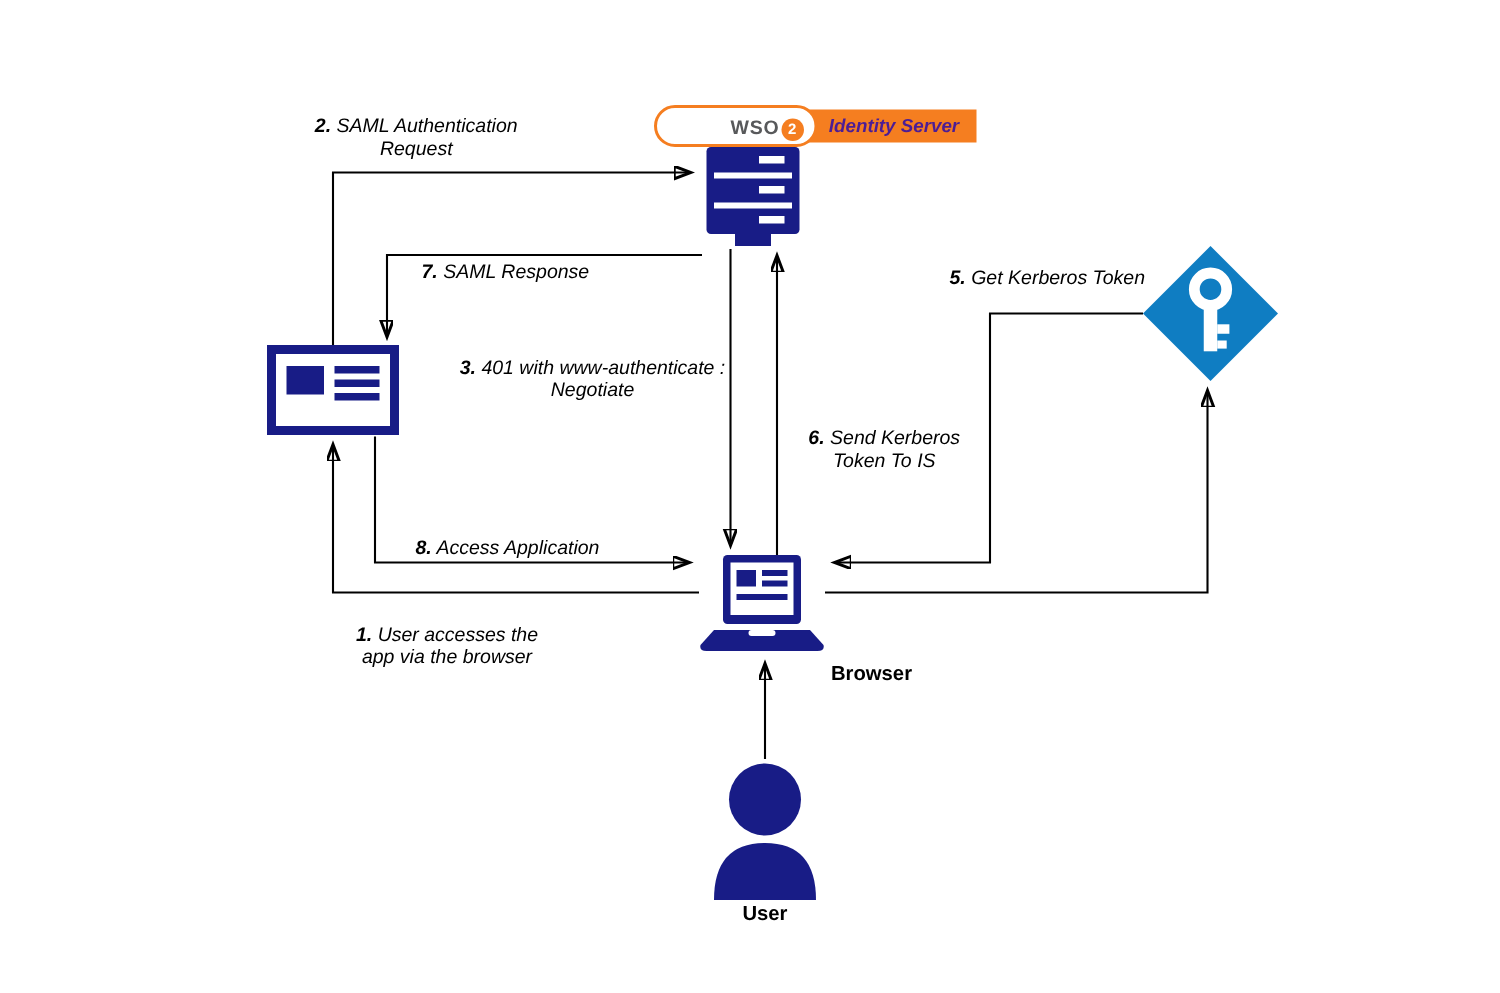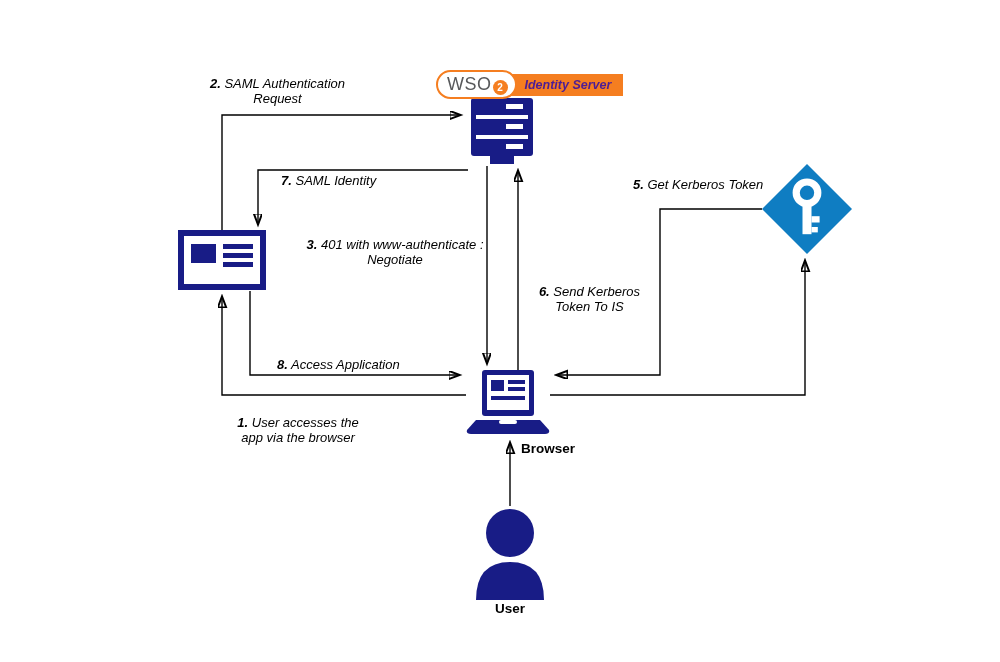--- a/index.html
+++ b/index.html
@@ -21,21 +21,21 @@
   .nowrap{white-space:nowrap;}
   
   .node-label{font-weight:bold;font-size:13.5px;line-height:1.2;text-align:center;}
   
   .is-badge{display:flex;align-items:center;}
   .wso-pill{
     display:inline-flex;align-items:center;background:#fff;
     border:2px solid var(--orange);border-radius:999px;
     padding:2px 7px 2px 9px;position:relative;z-index:2;margin-right:-10px;
   }
-  .wso-text{font-weight:normal;font-size:18px;color:var(--brand-gray);letter-spacing:.5px;}
+  .wso-text{font-weight:bold;font-size:13px;color:var(--brand-gray);letter-spacing:.5px;margin-left:40px;}
   .wso-circle{
     display:inline-flex;align-items:center;justify-content:center;
     width:15px;height:15px;border-radius:50%;background:var(--orange);
     color:#fff;font-size:10px;font-weight:bold;margin-left:1px;margin-top:5px;
   }
   .is-badge-label{
     background:var(--orange);color:#4c1d95;font-weight:bold;font-style:italic;
     font-size:12.5px;padding:4px 12px 4px 18px;white-space:nowrap;
   }
 </style>
@@ -106,35 +106,35 @@
       <rect x="16" y="0" width="52" height="46" rx="3" class="fill-navy"></rect>
       <rect x="21" y="5" width="42" height="35" fill="#fff"></rect>
       <rect x="25" y="10" width="13" height="11" class="fill-navy"></rect>
       <rect x="42" y="10" width="17" height="4" class="fill-navy"></rect>
       <rect x="42" y="17" width="17" height="4" class="fill-navy"></rect>
       <rect x="25" y="26" width="34" height="4" class="fill-navy"></rect>
       <path d="M10 50 L74 50 L83 60 Q84 64 79 64 L5 64 Q0 64 1 60 Z" class="fill-navy"></path>
       <rect x="33" y="50" width="18" height="4" rx="2" fill="#fff"></rect>
     </svg>
   </div>
-  <div class="abs node-label" style="left:508px;top:441px;width:80px;">Browser</div>
+  <div class="abs node-label" style="left:541px;top:441px;width:80px;">Browser</div>
 
   <div class="abs" style="left:468px;top:508px;width:84px;height:92px;">
     <svg width="84" height="92" viewBox="0 0 84 92">
       <circle cx="42" cy="25" r="24" class="fill-navy"></circle>
       <path d="M8 92 Q8 54 42 54 Q76 54 76 92 Z" class="fill-navy"></path>
     </svg>
   </div>
   <div class="abs node-label" style="left:480px;top:601px;width:60px;">User</div>
 
   <div class="abs step" style="left:205px;top:76px;width:145px;">
     <b>2.</b> <span>SAML Authentication Request</span>
   </div>
   <div class="abs step nowrap" style="left:281px;top:173px;">
-    <b>7.</b> <span>SAML Identity</span>
+    <b>7.</b> <span>SAML Response</span>
   </div>
   <div class="abs step" style="left:305px;top:237px;width:180px;">
     <b>3.</b> <span>401 with www-authenticate : Negotiate</span>
   </div>
   <div class="abs step nowrap" style="left:633px;top:177px;">
     <b>5.</b> <span>Get Kerberos Token</span>
   </div>
   <div class="abs step" style="left:522px;top:284px;width:135px;">
     <b>6.</b> <span>Send Kerberos Token To IS</span>
   </div>

